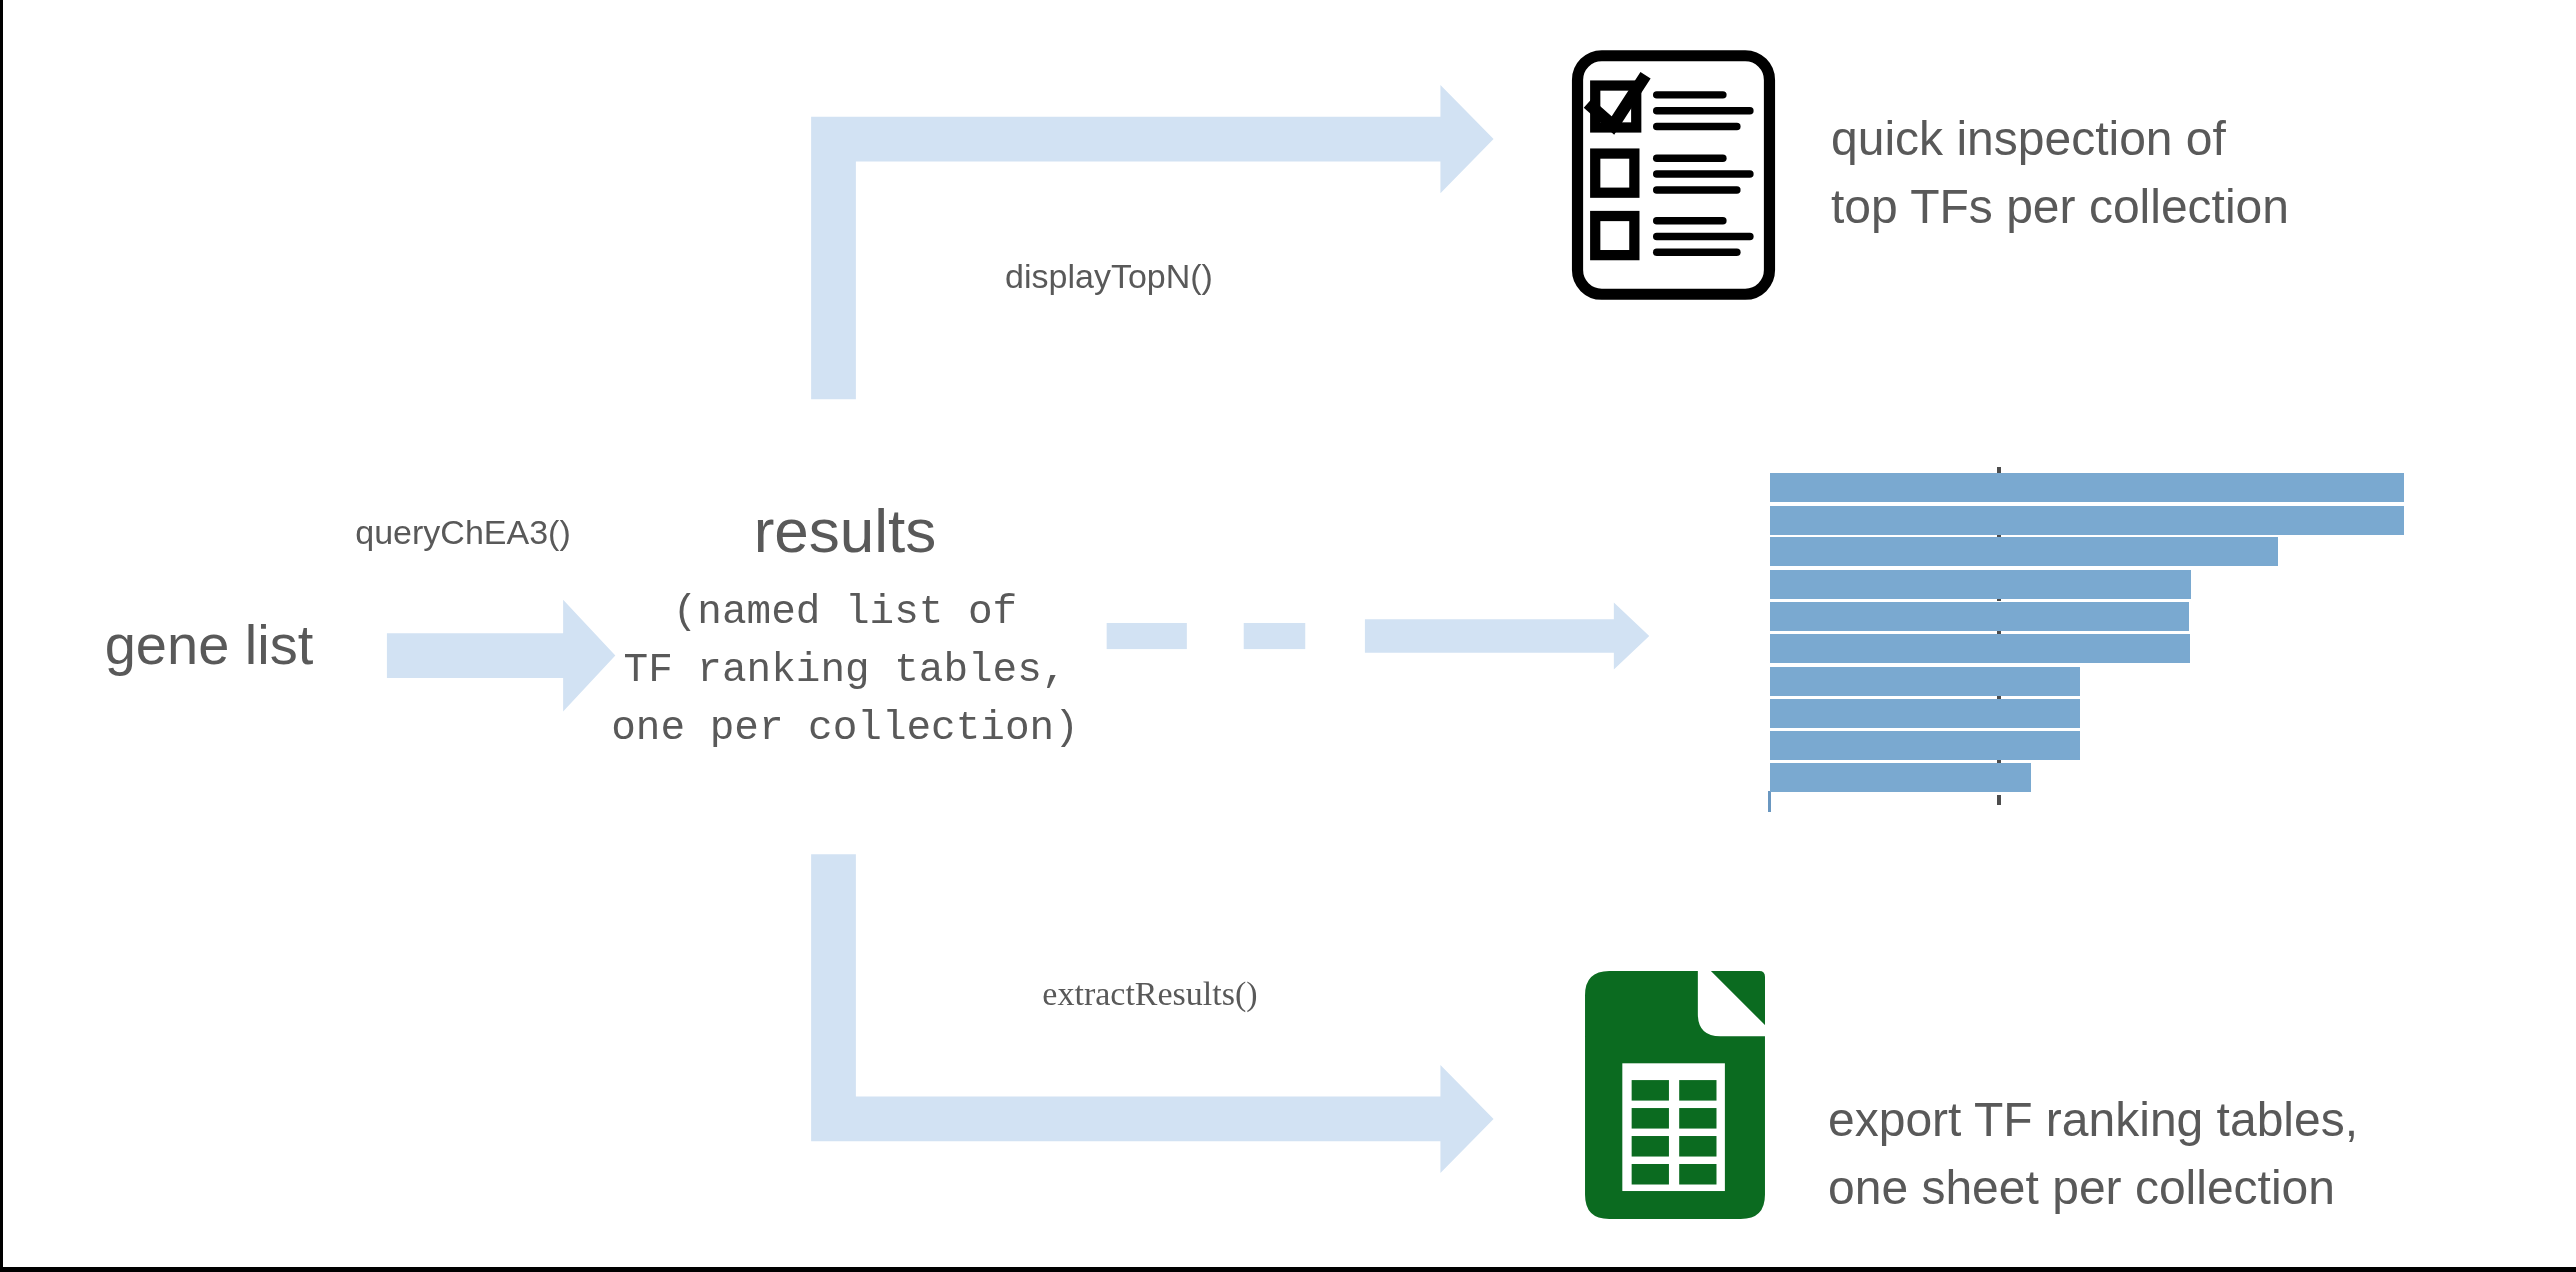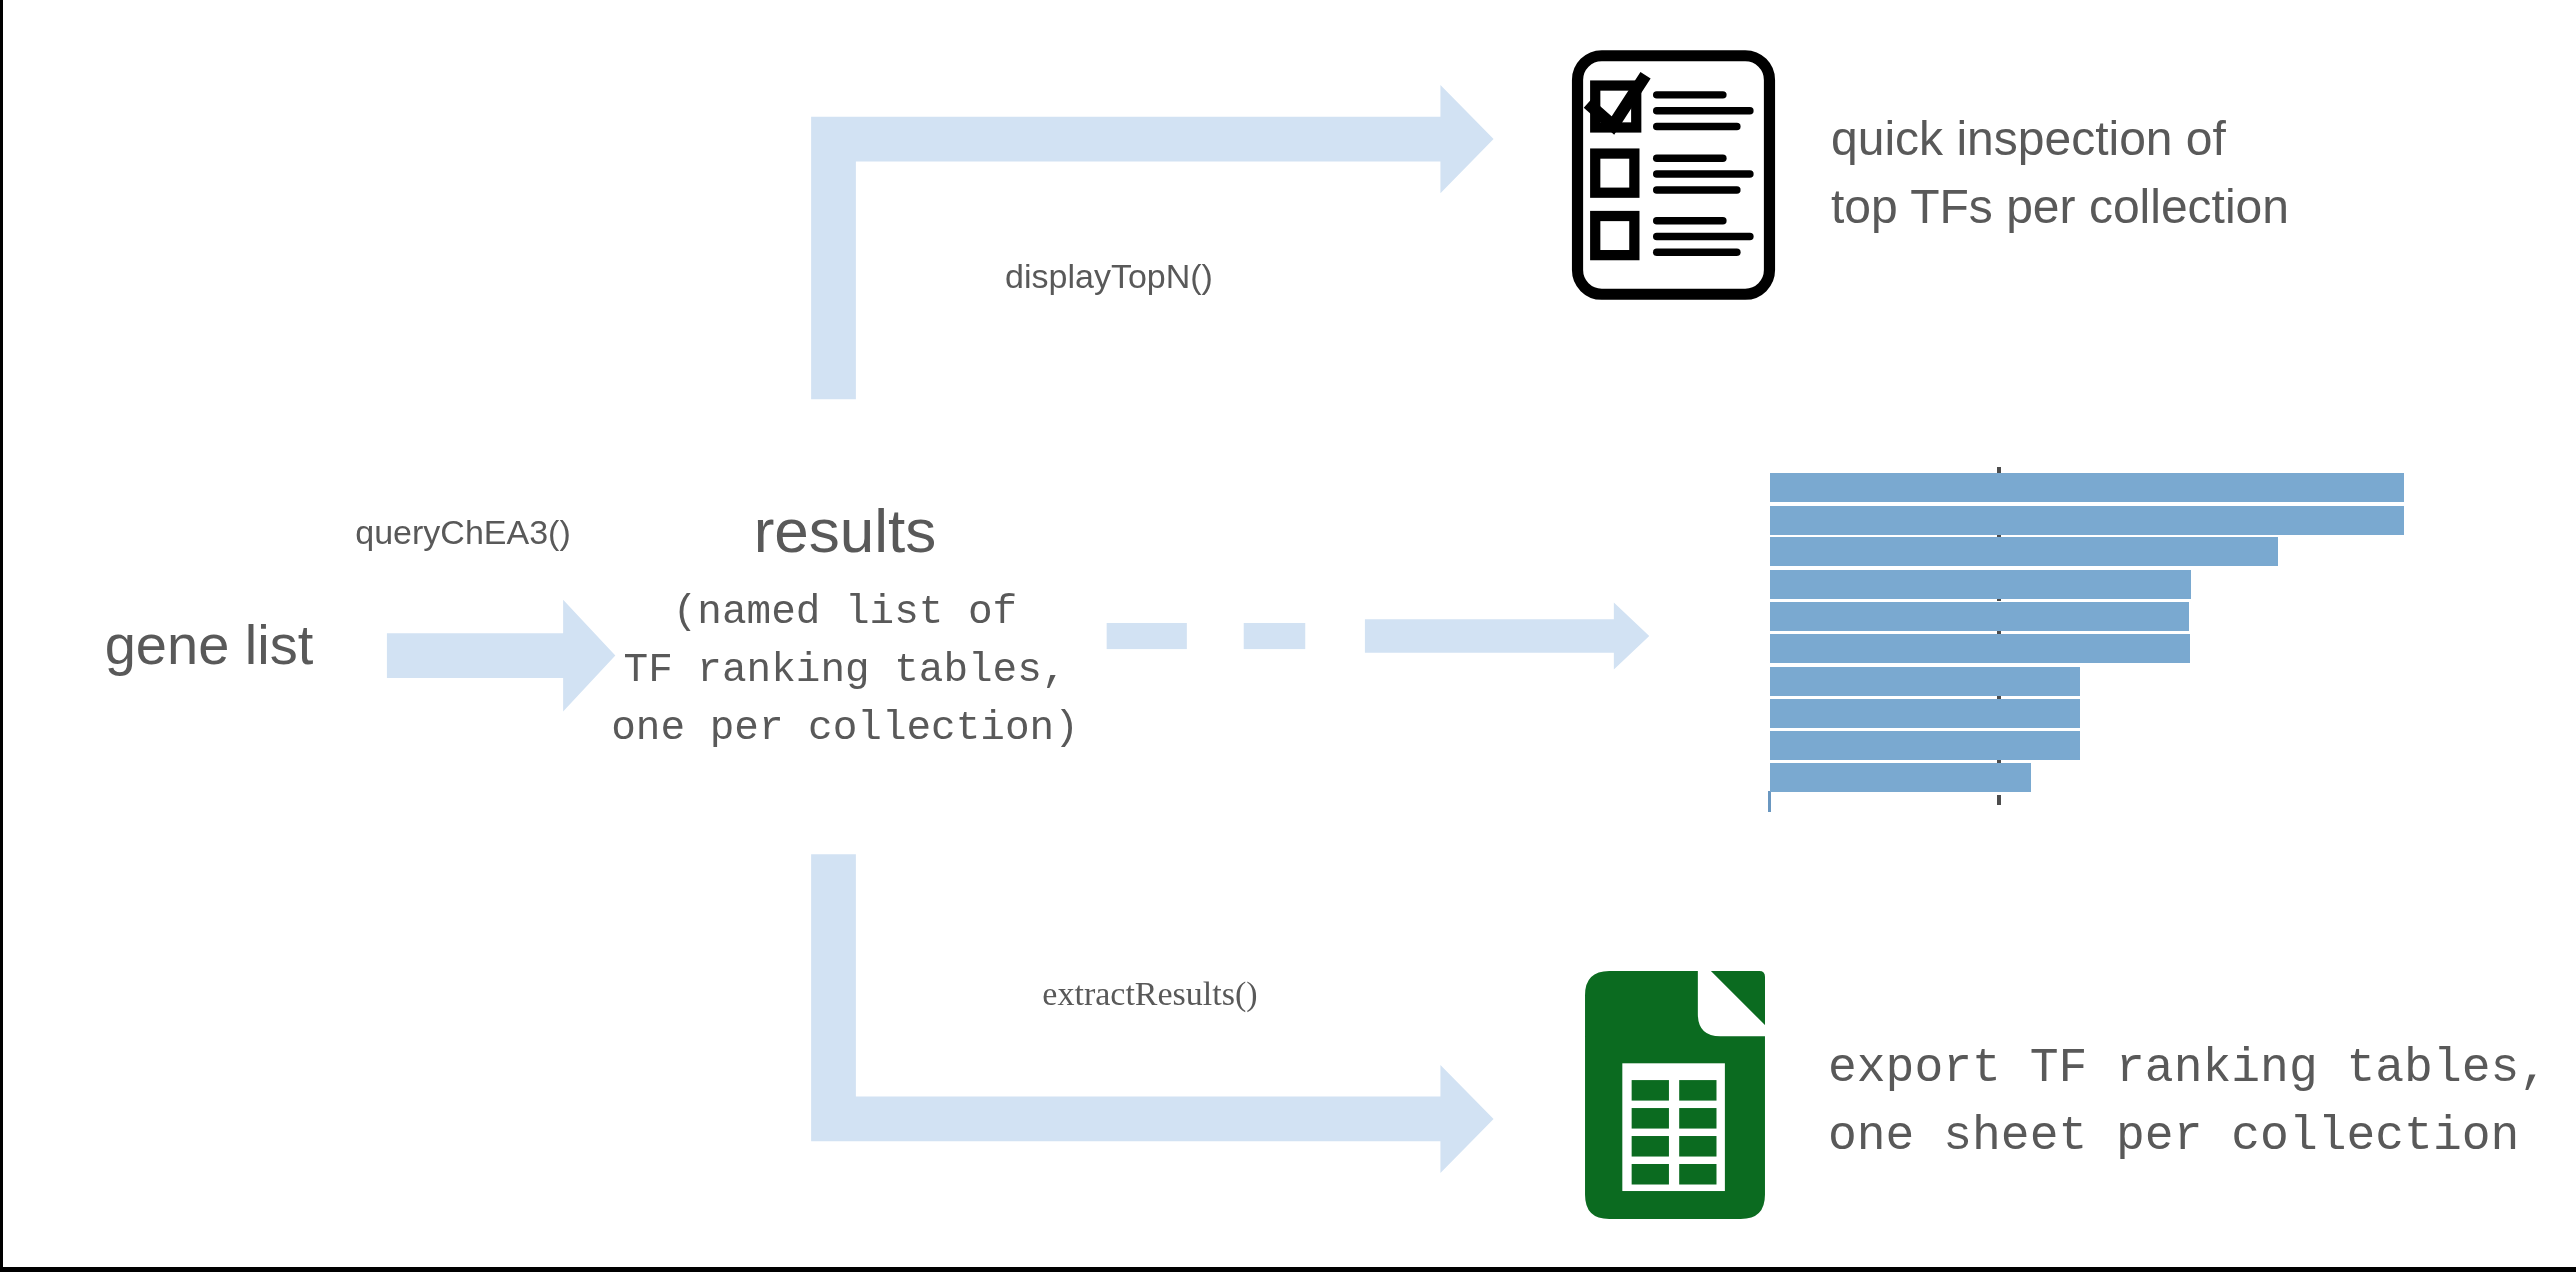--- a/index.html
+++ b/index.html
@@ -62,21 +62,21 @@
   <div class="label fn-label centered" style="left:1109px;top:276px;">displayTopN()</div>
 
 
   <div class="label fn-label centered" style="left:1150px;top:994px;font-family:Liberation Serif, serif;">extractResults()</div>
 
   <div class="label caption" style="left:1831px;top:105px;">
     <div>quick inspection of</div>
     <div>top TFs per collection</div>
   </div>
 
-  <div class="label caption" style="left:1828px;top:1034px;font-family:Liberation Mono, monospace;">
+  <div class="label caption" style="left:1828px;top:1086px;">
     <div>export TF ranking tables,</div>
     <div>one sheet per collection</div>
   </div>
 
   <svg class="icon-abs" style="left:1571px;top:49px;" width="205" height="252" viewBox="0 0 220 270">
     <rect x="7" y="7" width="206" height="256" rx="26" fill="#ffffff" stroke="var(--icon-black,#000)" stroke-width="12"></rect>
 
     <rect x="26" y="39" width="44" height="45" fill="none" stroke="var(--icon-black,#000)" stroke-width="11"></rect>
     <polyline points="18,58 45,82 80,28" fill="none" stroke="var(--icon-black,#000)" stroke-width="13"></polyline>
     <g stroke="var(--icon-black,#000)" stroke-width="8" stroke-linecap="round">

